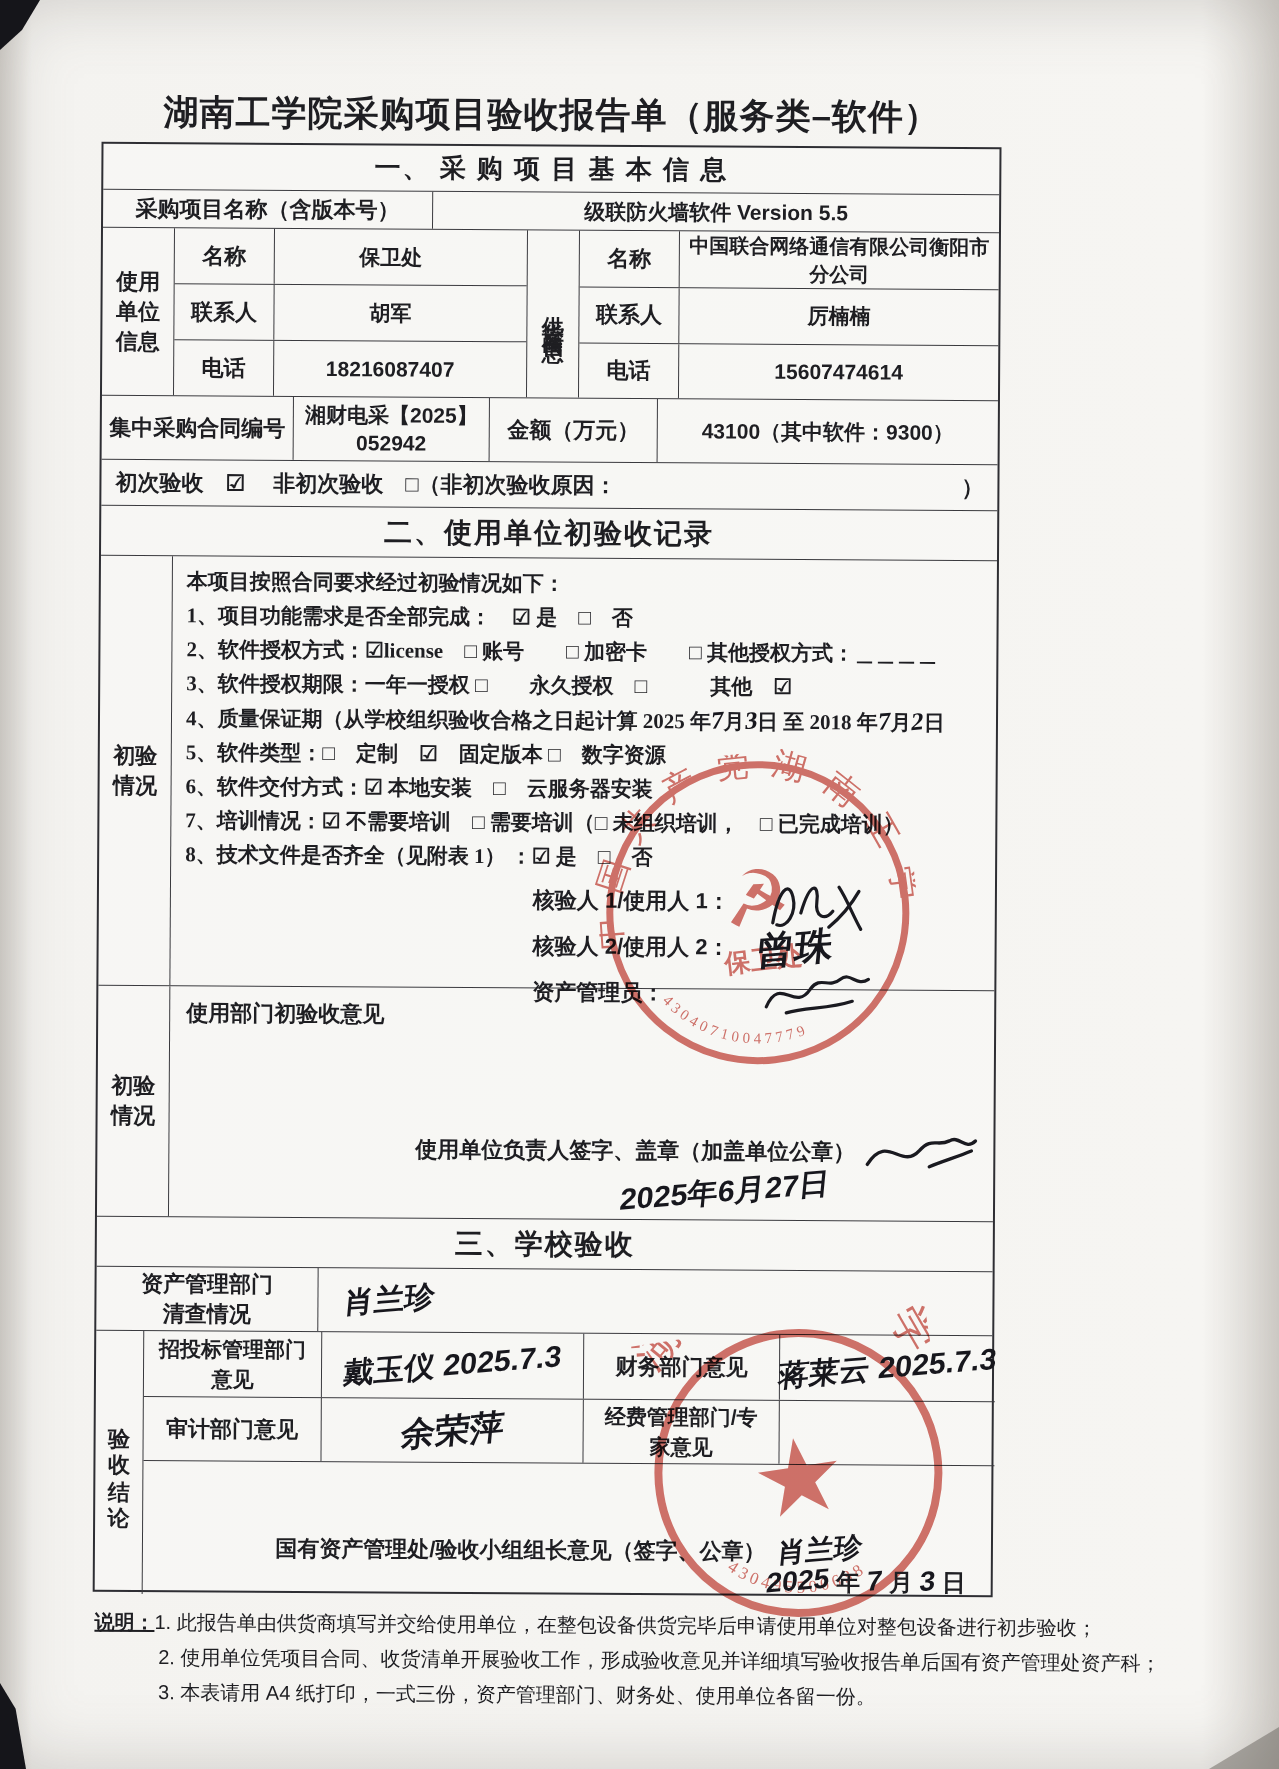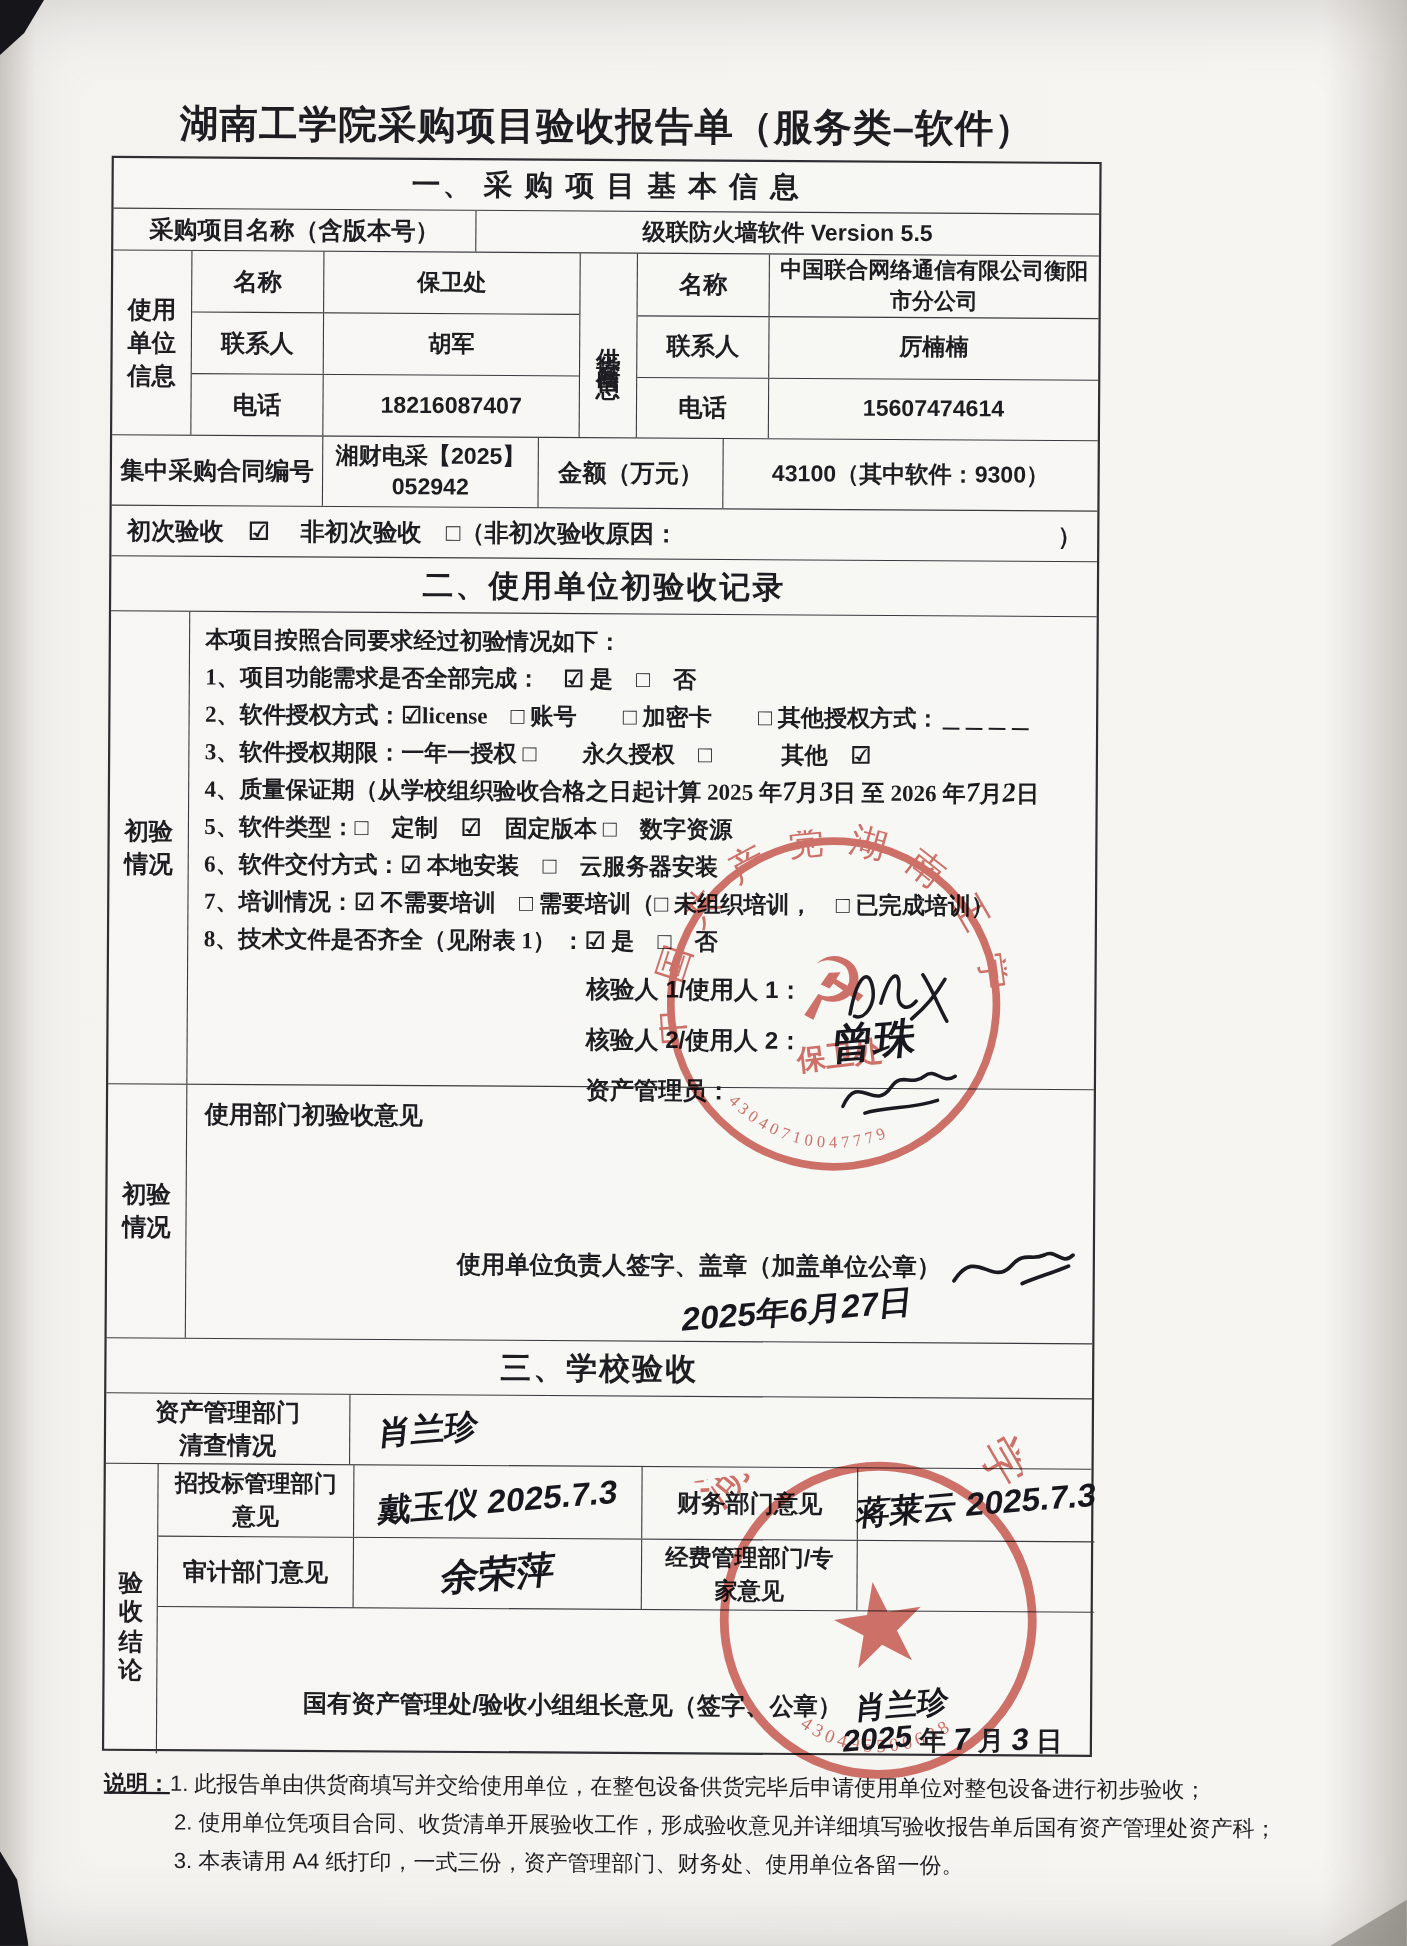--- a/index.html
+++ b/index.html
@@ -17,21 +17,21 @@
   .form{position:absolute;left:97px;top:145px;width:900px;height:1450px;
         border:2px solid #2e2e33;box-sizing:border-box;background:rgba(255,255,255,.25);}
   .r{display:flex;border-bottom:1px solid #3a3a3e;box-sizing:border-box;}
   .r:last-child{border-bottom:none;}
   .c{border-right:1px solid #3a3a3e;box-sizing:border-box;display:flex;align-items:center;
      justify-content:center;text-align:center;position:relative;}
   .c:last-child{border-right:none;}
   .h46{height:46px}.h38{height:38px}.h168{height:168px}.h64{height:64px}.h50{height:50px}
   .h430{height:430px}.h231{height:231px}.h263{height:263px}
   .f1{flex:1}
-  .w330{width:330px}.w72{width:72px}.w120{width:120px}.w232{width:232px}.w52{width:52px}.w192{width:192px}.w196{width:196px}.w168{width:168px}.w222{width:222px}
+  .w330{width:330px}.w72{width:72px}.w120{width:100px}.w232{width:232px}.w52{width:52px}.w192{width:192px}.w196{width:196px}.w168{width:168px}.w222{width:222px}
   .w48{width:48px}.w178{width:178px}.w262{width:262px}
   .sechead{font-size:26px;font-weight:700;letter-spacing:2px;}
   .lb{font-weight:700;font-size:22px;line-height:30px;}
   .val{font-weight:700;font-size:21px;line-height:28px;padding:0 6px;}
   .wrap2{padding:0 12px;}
   .stack{display:flex;flex-direction:column;}
   .stack .srow{display:flex;flex:1;border-bottom:1px solid #3a3a3e;box-sizing:border-box;}
   .stack .srow:last-child{border-bottom:none;}
   .between{justify-content:space-between;padding:0 14px;font-weight:700;font-size:22px;}
   .left{display:block;text-align:left;align-items:flex-start;}
@@ -137,21 +137,21 @@
       </div>
 
       <div class="r h430">
         <div class="c w72 lb wrap2">初验情况</div>
         <div class="c f1 left chk">
           <div>本项目按照合同要求经过初验情况如下：</div>
           <div>1、项目功能需求是否全部完成：　☑ 是　□　否</div>
           <div>2、软件授权方式：☑license　□ 账号　　□ 加密卡　　□ 其他授权方式：＿＿＿＿</div>
           <div>3、软件授权期限：一年一授权 □　　永久授权　□　　　其他　☑</div>
           <div>
-            <span>4、质量保证期（从学校组织验收合格之日起计算 2025 年</span><span class="hw hw25 ink">7</span><span>月</span><span class="hw hw25 ink">3</span><span>日  至 2026  年</span><span class="hw hw25 ink">7</span><span>月</span><span class="hw hw25 ink">2</span><span>日</span>
+            <span>4、质量保证期（从学校组织验收合格之日起计算 2025 年</span><span class="hw hw25 ink">7</span><span>月</span><span class="hw hw25 ink">3</span><span>日  至 2018  年</span><span class="hw hw25 ink">7</span><span>月</span><span class="hw hw25 ink">2</span><span>日</span>
           </div>
           <div>5、软件类型：□　定制　☑　固定版本 □　数字资源</div>
           <div>6、软件交付方式：☑ 本地安装　□　云服务器安装</div>
           <div>7、培训情况：☑ 不需要培训　□ 需要培训（□ 未组织培训，　□ 已完成培训）</div>
           <div>8、技术文件是否齐全（见附表 1） ：☑ 是　□　否</div>
           <div class="sigblock">
             <div class="sigline">
               <span class="slb">核验人 1/使用人 1：</span>
               <svg class="scrawl ink" width="112" height="58" viewBox="0 0 112 58">
                 <path d="M16 50 C 22 16 32 8 36 24 C 40 40 30 56 20 52 M44 40 C 54 6 62 12 60 28 C 58 44 68 48 76 38 M82 14 C 90 26 96 42 104 56 M102 18 C 94 32 84 44 72 54" stroke-width="3.2"></path>

